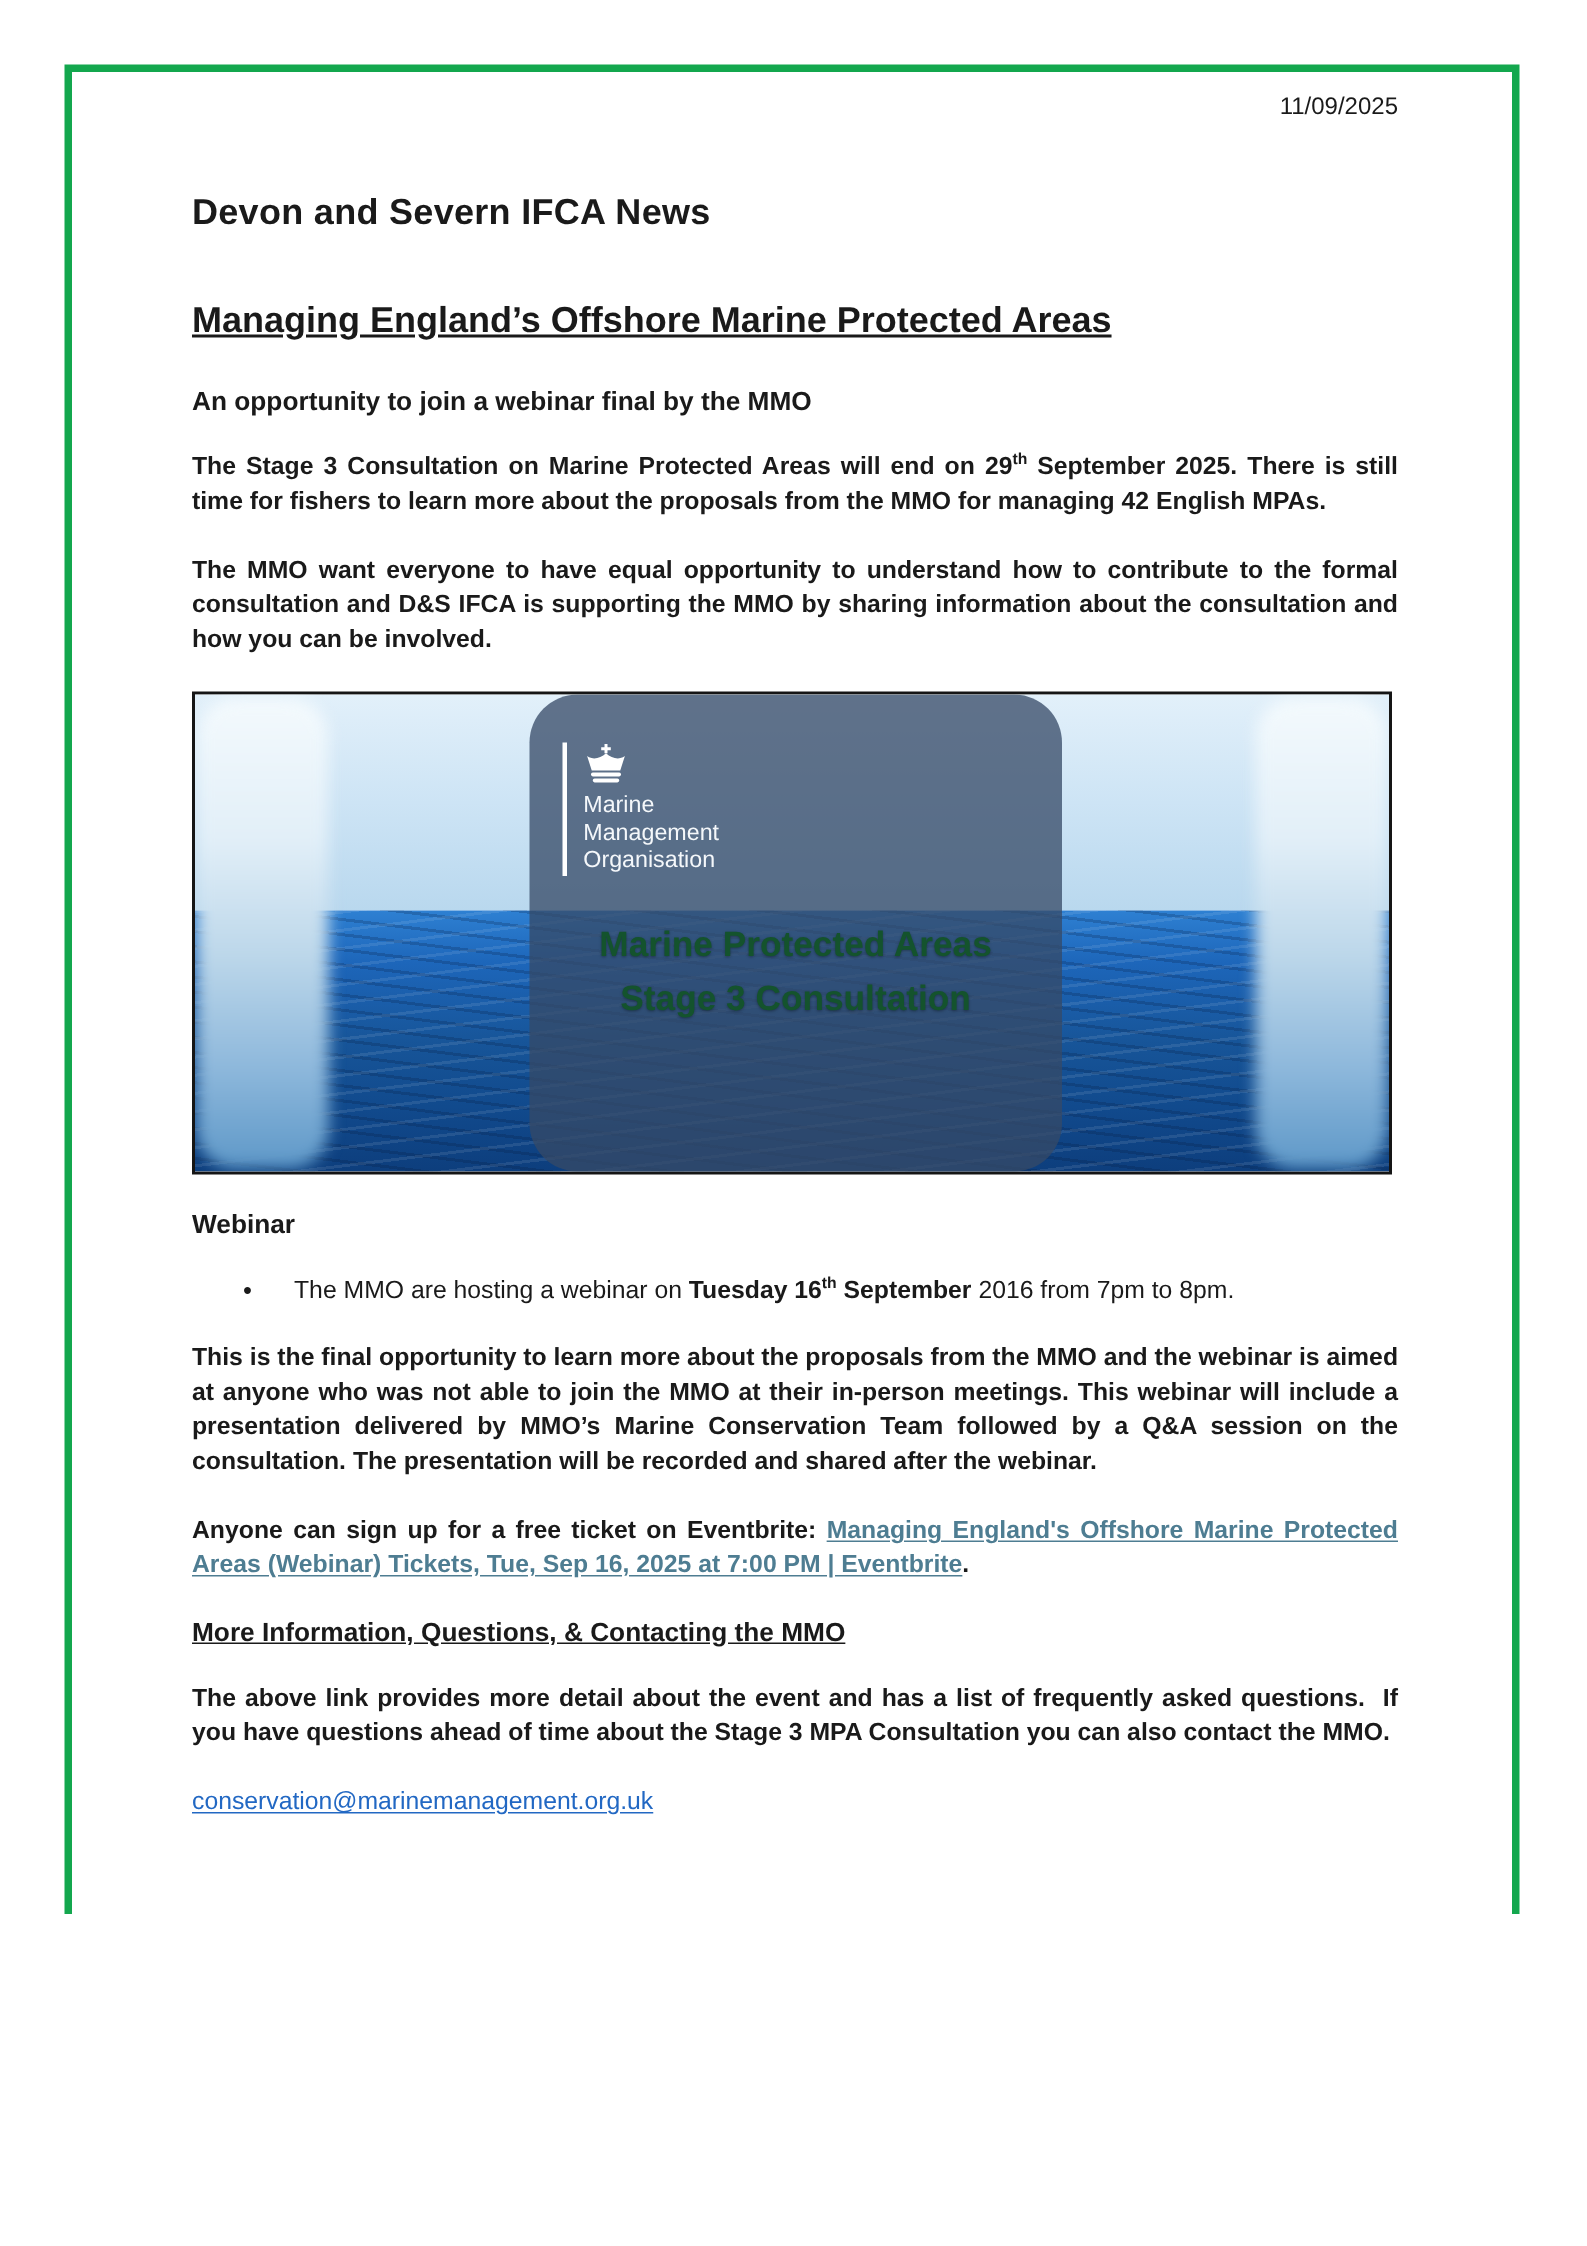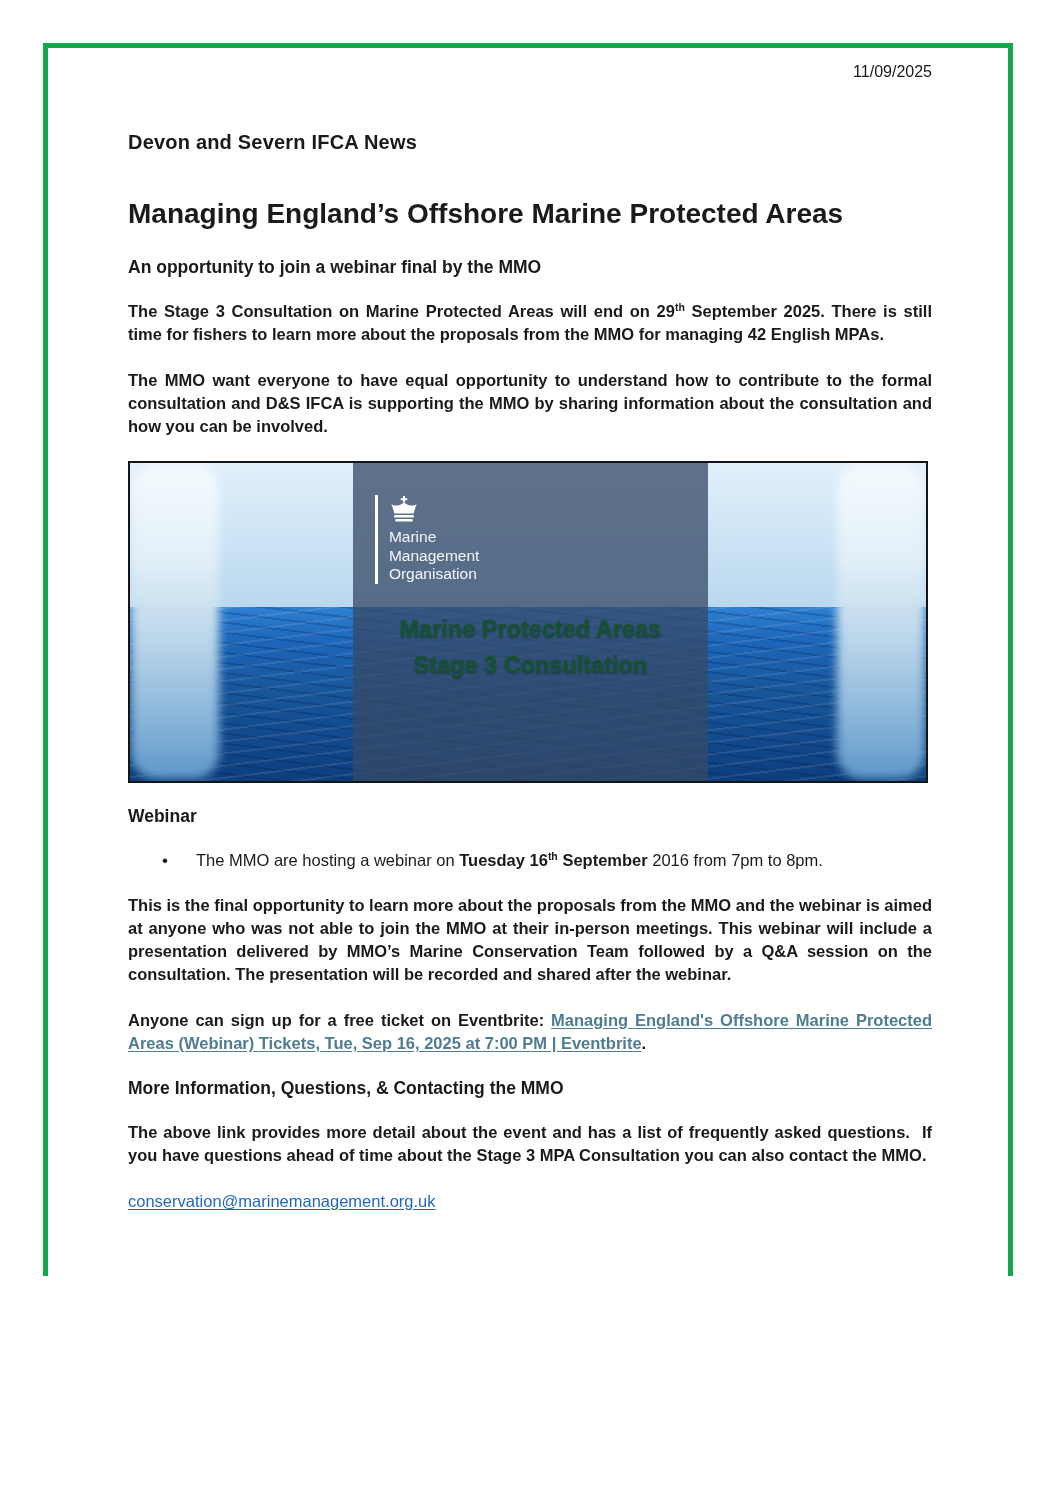--- a/index.html
+++ b/index.html
@@ -8,22 +8,22 @@
     overflow:hidden; font-family:"Liberation Sans", sans-serif; color:#1a1a1a;
   }
   .green-frame {
     position:absolute; left:43px; top:43px; width:970px; height:1408px;
     box-sizing:border-box; border:5px solid #13a74e;
   }
   .content { position:absolute; left:128px; top:61px; width:804px; }
 
   .date-line { text-align:right; font-size:16px; line-height:21px; }
 
-  h1 { font-size:20px; line-height:32px; font-weight:bold; margin:44px 0 42px 0; letter-spacing:0.2px; }
-  h2 { font-size:28px; line-height:28px; font-weight:bold; margin:0 0 29px 0; }
+  h1 { font-size:24px; line-height:32px; font-weight:bold; margin:44px 0 42px 0; letter-spacing:0.2px; }
+  h2 { font-size:24px; line-height:28px; font-weight:bold; margin:0 0 29px 0;text-decoration:underline; }
   h3 { font-size:17.5px; line-height:21px; font-weight:bold; margin:0 0 22px 0; }
 
   p.body { font-size:16.5px; line-height:23px; margin:0 0 23px 0; }
   .j { text-align:justify;font-weight:bold; }
   sup { font-size:10.5px; vertical-align:super; line-height:0; }
   .b { font-weight:bold; }
 
   a.doc-link { text-decoration:underline; text-underline-offset:2px; cursor:pointer; }
 
   
@@ -45,20 +45,21 @@
   .blur-col {
     position:absolute; top:2px; bottom:2px; width:11%; border-radius:26px;
     filter:blur(5px);
     background:linear-gradient(180deg, #f4fafd 0%, #e2eff8 30%, #bcd7ea 55%, #8fb9dc 78%, #5e98c8 100%);
   }
   .blur-col.left  { left:1px; }
   .blur-col.right { right:1px; }
   .overlay-col {
     position:absolute; top:0; bottom:0; left:28%; width:44.6%;
     background:rgba(54,74,103,0.76);
+    border-radius:32px;
   }
   .mmo-logo {
     position:absolute; left:22px; top:32px;
     border-left:3px solid #ffffff; padding-left:11px; color:#f4f7fa;
   }
   .crown-svg { display:block; margin:1px 0 6px 0; }
   .logo-line { font-size:15.5px; line-height:18.5px; }
   .banner-title {
     position:absolute; left:0; right:0; top:148px; text-align:center;
     color:#14532d; font-weight:bold; font-size:23.5px; line-height:36px;
@@ -118,21 +119,21 @@
 
     <div class="bullet-row">
       <span class="bullet-dot">•</span>
       <div class="bullet-text"><span>The MMO are hosting a webinar on </span><span class="b">Tuesday 16</span><sup class="b">th</sup><span class="b"> September</span><span> 2016 from 7pm to 8pm.</span></div>
     </div>
 
     <p class="body j">This is the final opportunity to learn more about the proposals from the MMO and the webinar is aimed at anyone who was not able to join the MMO at their in-person meetings. This webinar will include a presentation delivered by MMO’s Marine Conservation Team followed by a Q&amp;A session on the consultation. The presentation will be recorded and shared after the webinar.</p>
 
     <p class="body j"><span>Anyone can sign up for a free ticket on Eventbrite: </span><a class="doc-link" href="#" style="color: rgb(78, 125, 146);">Managing England's Offshore Marine Protected Areas (Webinar) Tickets, Tue, Sep 16, 2025 at 7:00 PM | Eventbrite</a><span>.</span></p>
 
-    <h3 style="margin-top:6px;">More Information, Questions, &amp; Contacting the MMO</h3>
+    <h3 style="margin-top:6px;text-decoration:underline;">More Information, Questions, &amp; Contacting the MMO</h3>
 
     <p class="body j">The above link provides more detail about the event and has a list of frequently asked questions.&nbsp; If you have questions ahead of time about the Stage 3 MPA Consultation you can also contact the MMO.</p>
 
     <p class="body"><a class="doc-link" href="#" style="color: rgb(34, 104, 195);">conservation@marinemanagement.org.uk</a></p>
 
 
   </div>
 </div>
 
 </body></html>

